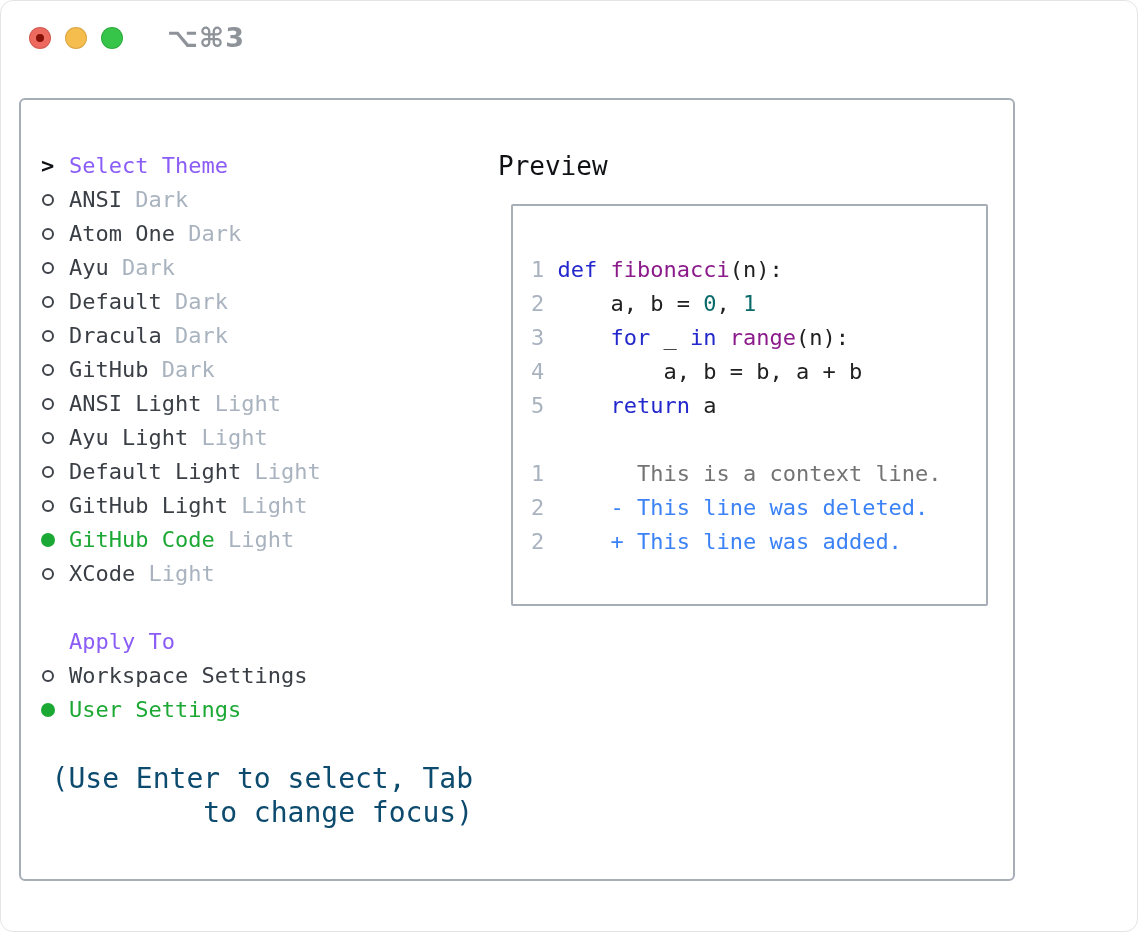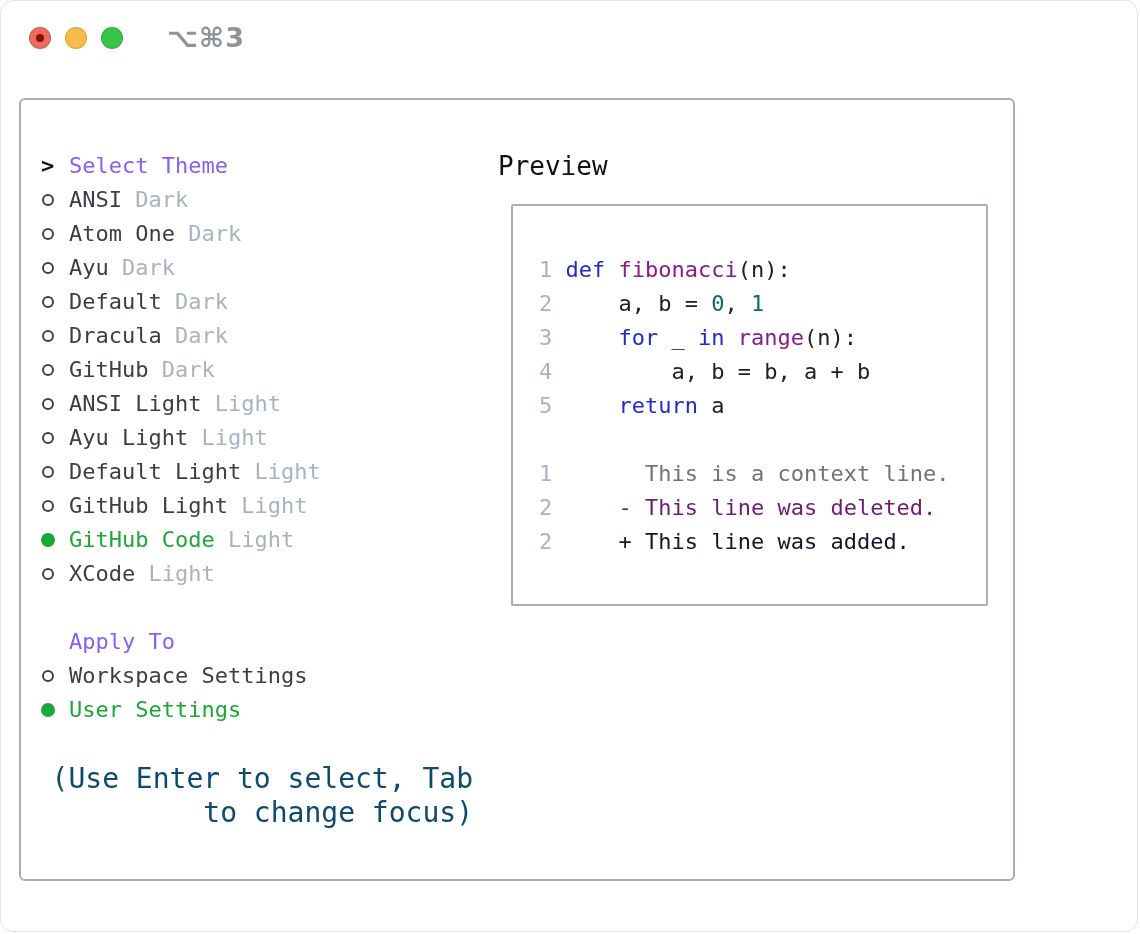--- a/index.html
+++ b/index.html
@@ -124,37 +124,37 @@
     font-weight: normal;
     color: #101114;
   }
   #preview-box {
     position: absolute;
     left: 490px; top: 104px;
     width: 477px; height: 402px;
     border: 2px solid #a7aeb7;
     border-radius: 2px;
     box-sizing: border-box;
-    padding: 47px 0 0 26px;
+    padding: 47px 0 0 18px;
     overflow: hidden;
   }
   .crow {
     height: 34px;
     line-height: 34px;
     font-size: 22px;
     white-space: pre;
   }
   .lnum { color: #a9b3bf; }
   .tok-pl  { color: #212121; }
   .tok-kw  { color: #2328cc; }
   .tok-fn  { color: #8b1a8b; }
   .tok-lit { color: #0a6a6a; }
   .diff-context { color: #737373; }
-  .diff-deleted { color: #701a75; margin-top: 9px; }
-  .diff-added   { color: #0f172a; }
+  .diff-deleted { color: #3b82f6; margin-top: 9px; }
+  .diff-added   { color: #3b82f6; }
 </style>
 </head>
 <body>
 
 <div id="window">
 
   <div id="titlebar">
     <div class="traffic" id="tl-close">
       <div class="dot"></div>
     </div>

